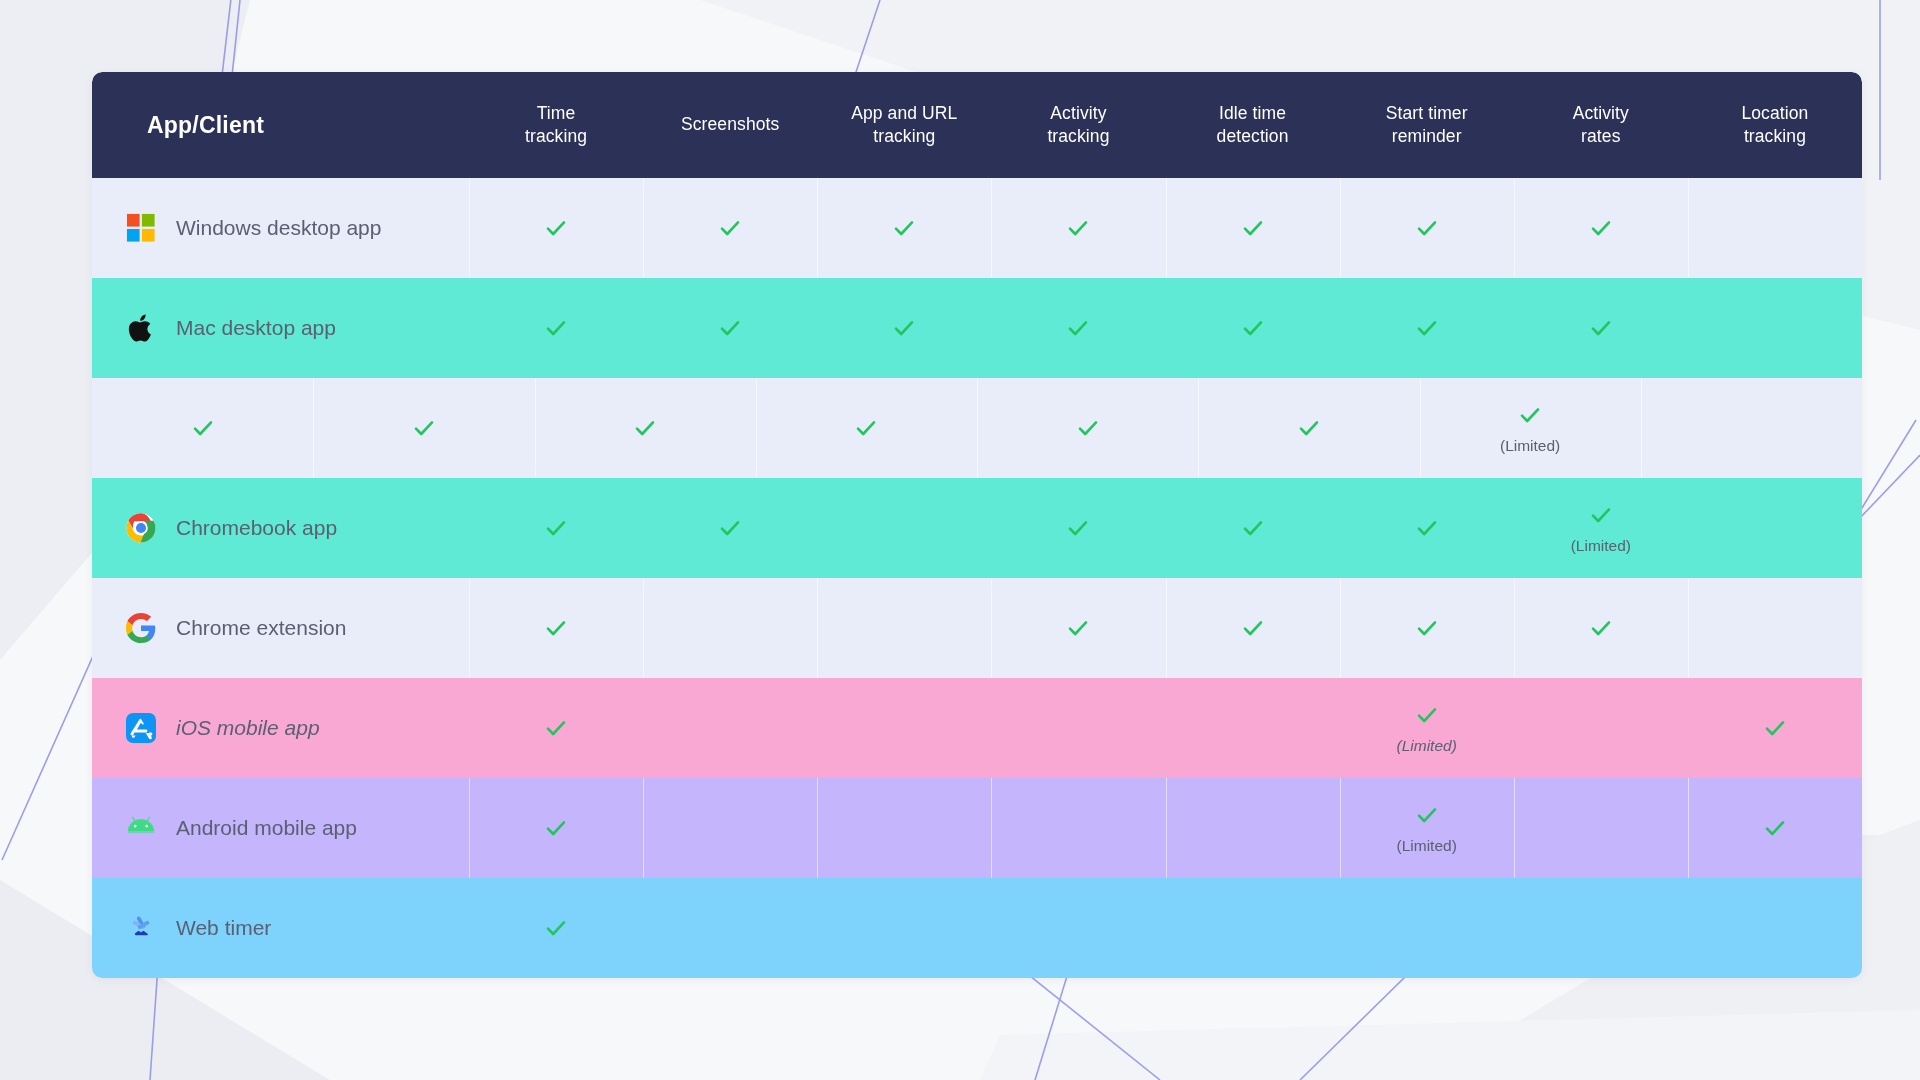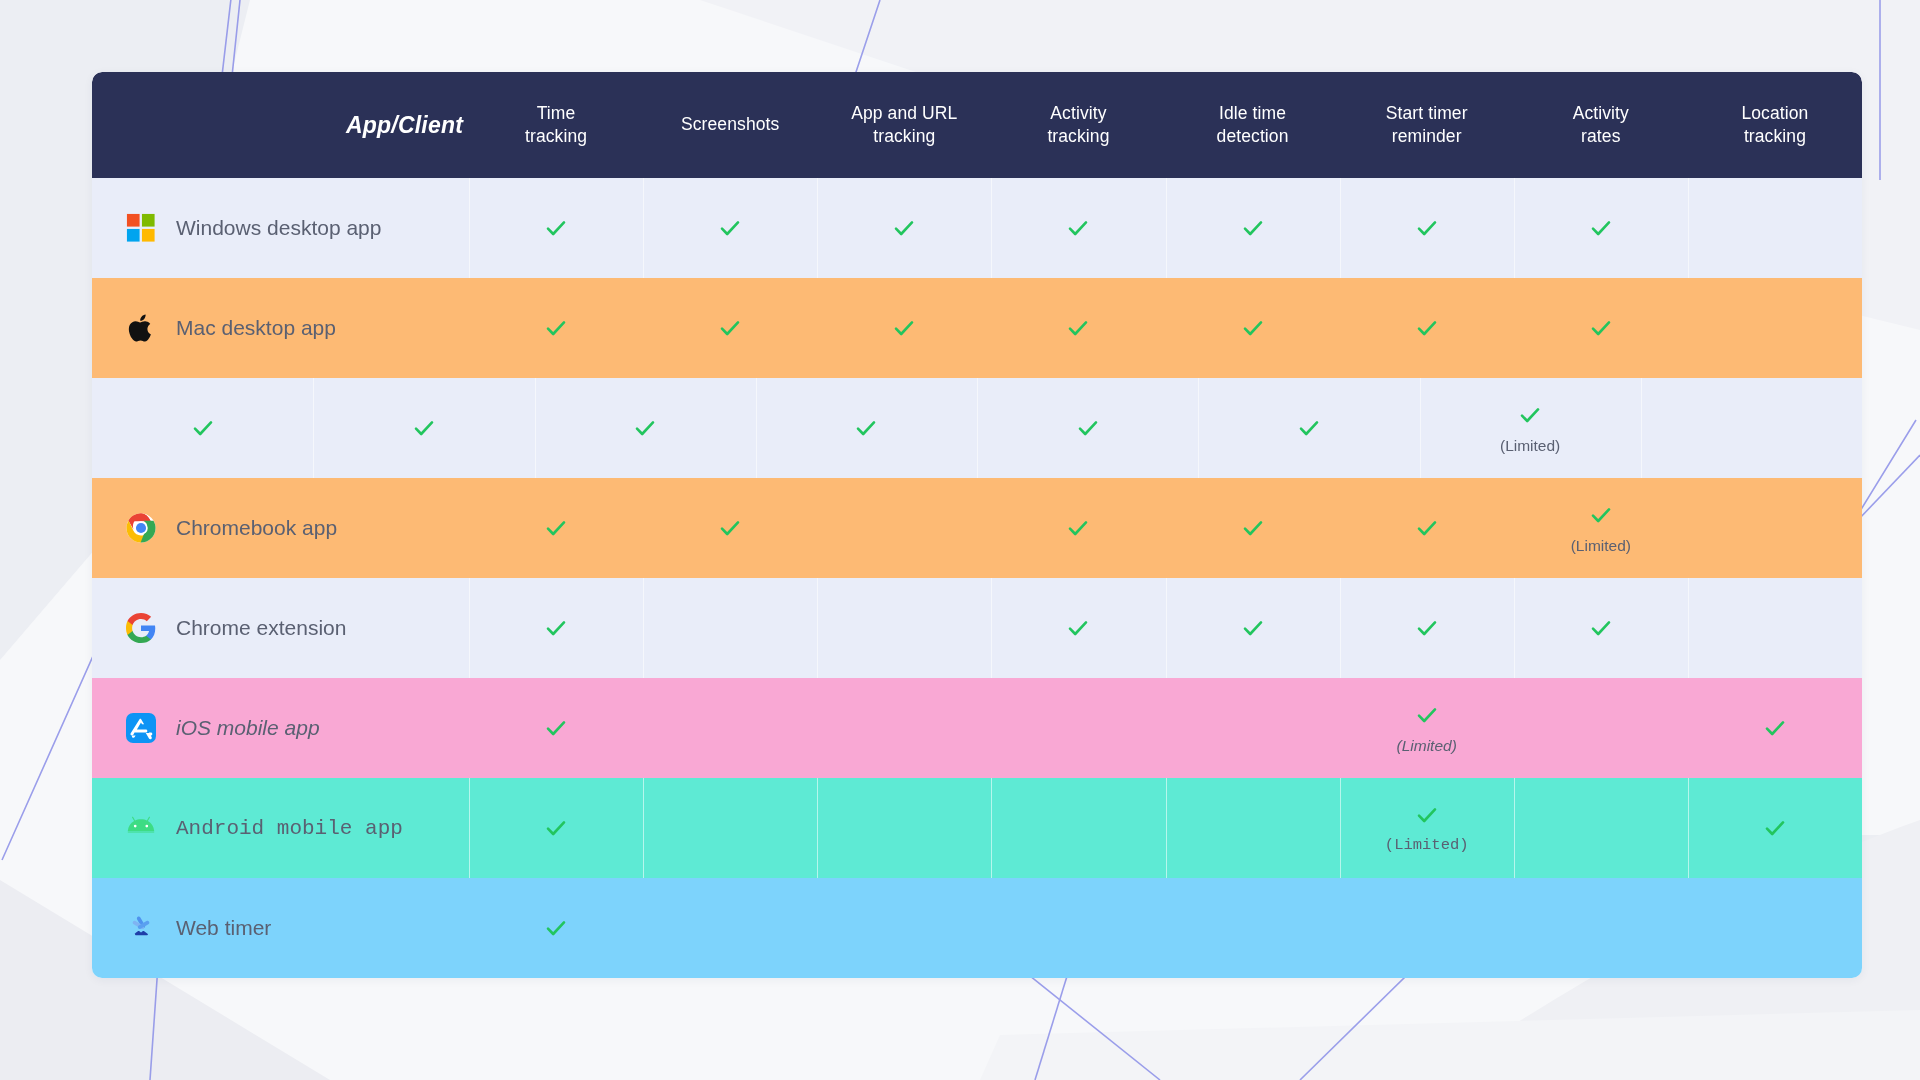--- a/index.html
+++ b/index.html
@@ -36,38 +36,37 @@
   }
   .th {
     color:#ffffff;
     font-size:17.5px;
     line-height:1.32;
     text-align:center;
     padding:0 6px;
     letter-spacing:.1px;
   }
   .th.app-col {
-    text-align:right;
+    text-align:left;
     padding-left:55px;
     font-size:23px;
     font-weight:bold;
     letter-spacing:.2px;
-    font-style:italic;
   }
 
   
   .c0 { width:377px; flex:0 0 377px; }
   .c1,.c2,.c3,.c4,.c5,.c6,.c7,.c8 { width:174.1px; flex:1 1 174.1px; }
 
   
   .trow { display:flex; align-items:stretch; min-height:100px; }
   .trow.odd  { background:#e9edf9; }
-  .trow.even { background:#fdba74; }
+  .trow.even { background:#5eead4; }
   .trow.r6 { background:#f9a8d4;font-style:italic; }
-  .trow.r7 { background:#5eead4;font-family:Liberation Mono, monospace; }
+  .trow.r7 { background:#c4b5fd; }
   .trow.r8 { background:#7dd3fc; }
 
   .trow .cell {
     display:flex;
     align-items:center;
     justify-content:center;
     position:relative;
     padding:6px 4px;
     min-height:100px;
   }

